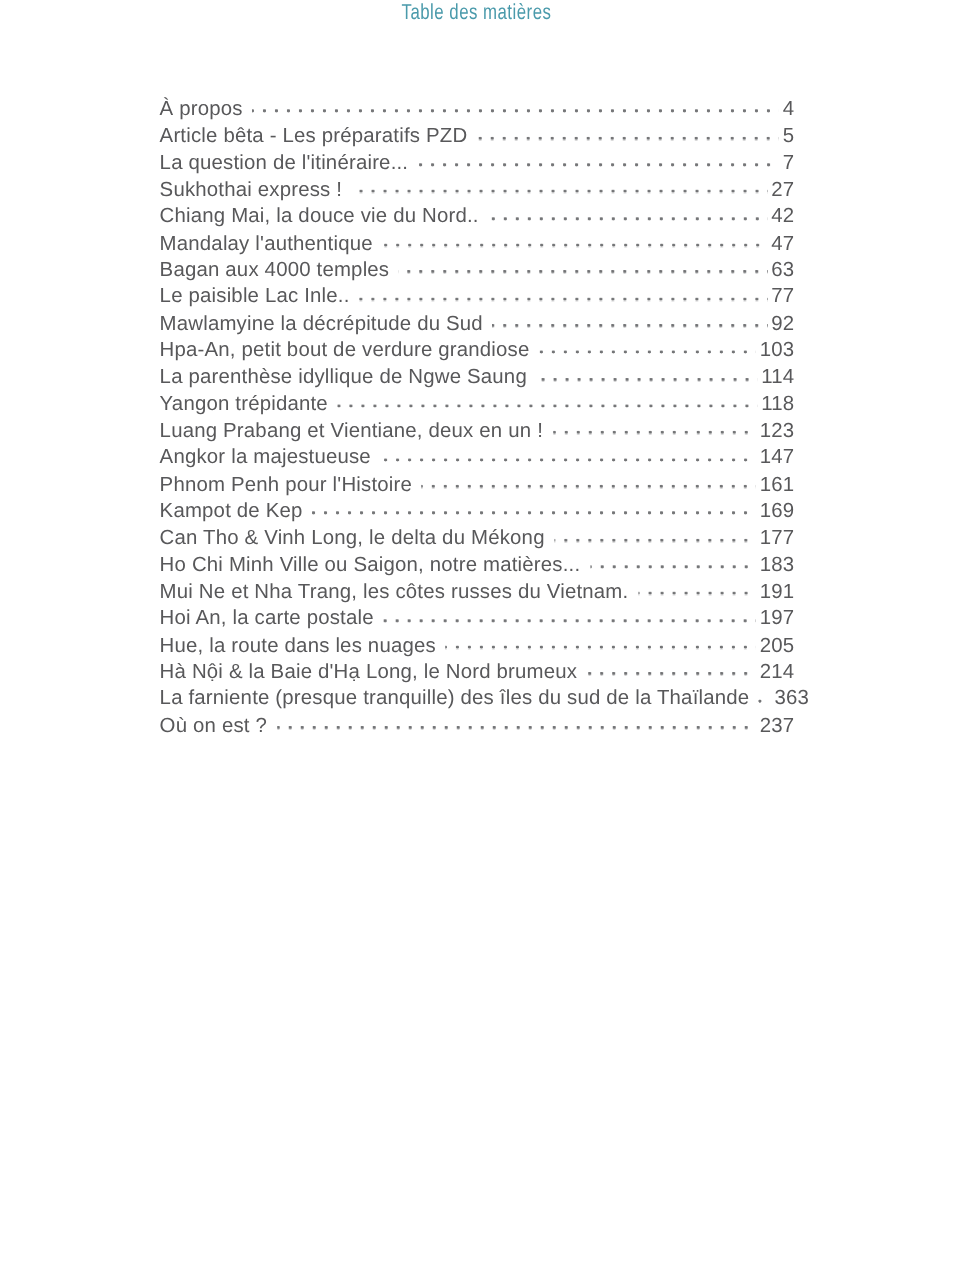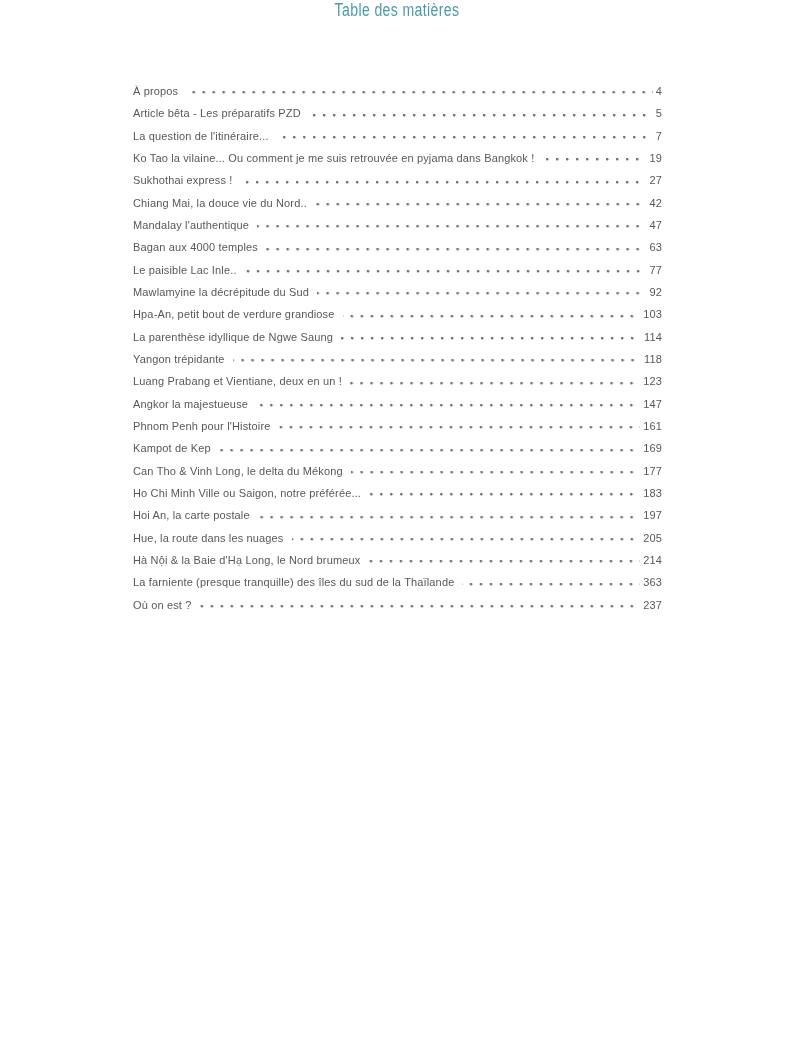--- a/index.html
+++ b/index.html
@@ -34,21 +34,21 @@
     transform-origin: center;
     white-space: nowrap;
   }
   .toc {
     margin: 60px 133px 0 133px; 
   }
   .row {
     display: flex;
     align-items: flex-start;
     height: 22.34px;
-    font-size: 11px;
+    font-size: 17px;
     line-height: 22.34px;
     color: var(--text_body);
     letter-spacing: 0.15px;
     cursor: pointer;
   }
   .label {
     white-space: nowrap;
     flex: 0 0 auto;
   }
   .leader {
@@ -88,25 +88,20 @@
       <span class="pagenum">5</span>
     </div>
 
     <div class="row">
       <span class="label">La question de l'itinéraire...</span>
       <span class="leader"></span>
       <span class="pagenum">7</span>
     </div>
 
 
-    <div class="row">
-      <span class="label">Ko Tao la vilaine... Ou comment je me suis retrouvée en pyjama dans Bangkok !</span>
-      <span class="leader"></span>
-      <span class="pagenum">19</span>
-    </div>
 
     <div class="row">
       <span class="label">Sukhothai express !</span>
       <span class="leader"></span>
       <span class="pagenum">27</span>
     </div>
 
     <div class="row">
       <span class="label">Chiang Mai, la douce vie du Nord..</span>
       <span class="leader"></span>
@@ -180,25 +175,30 @@
       <span class="pagenum">169</span>
     </div>
 
     <div class="row">
       <span class="label">Can Tho &amp; Vinh Long, le delta du Mékong</span>
       <span class="leader"></span>
       <span class="pagenum">177</span>
     </div>
 
     <div class="row">
-      <span class="label">Ho Chi Minh Ville ou Saigon, notre préférée...</span>
+      <span class="label">Ho Chi Minh Ville ou Saigon, notre matières...</span>
       <span class="leader"></span>
       <span class="pagenum">183</span>
     </div>
 
+    <div class="row">
+      <span class="label">Mui Ne et Nha Trang, les côtes russes du Vietnam.</span>
+      <span class="leader"></span>
+      <span class="pagenum">191</span>
+    </div>
 
     <div class="row">
       <span class="label">Hoi An, la carte postale</span>
       <span class="leader"></span>
       <span class="pagenum">197</span>
     </div>
 
     <div class="row">
       <span class="label">Hue, la route dans les nuages</span>
       <span class="leader"></span>

